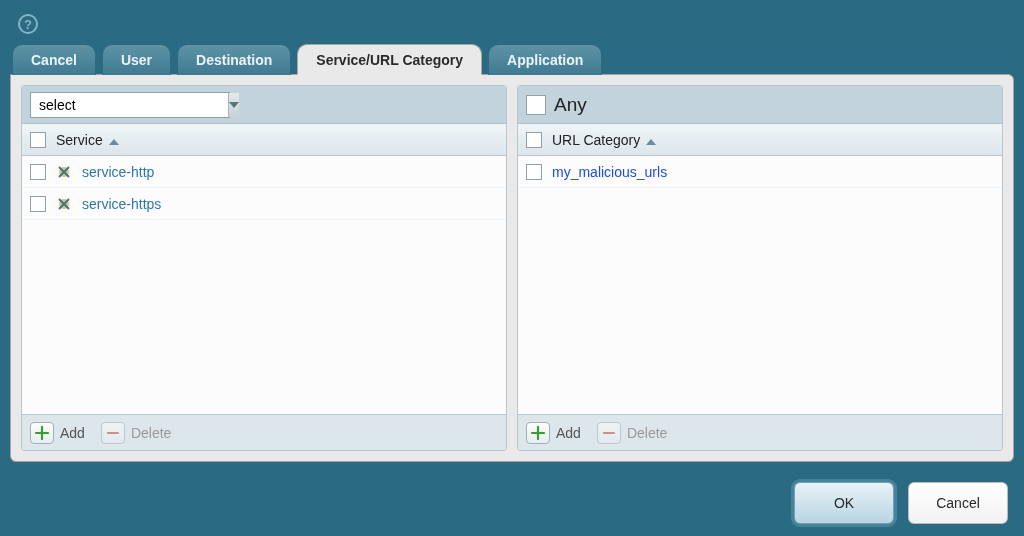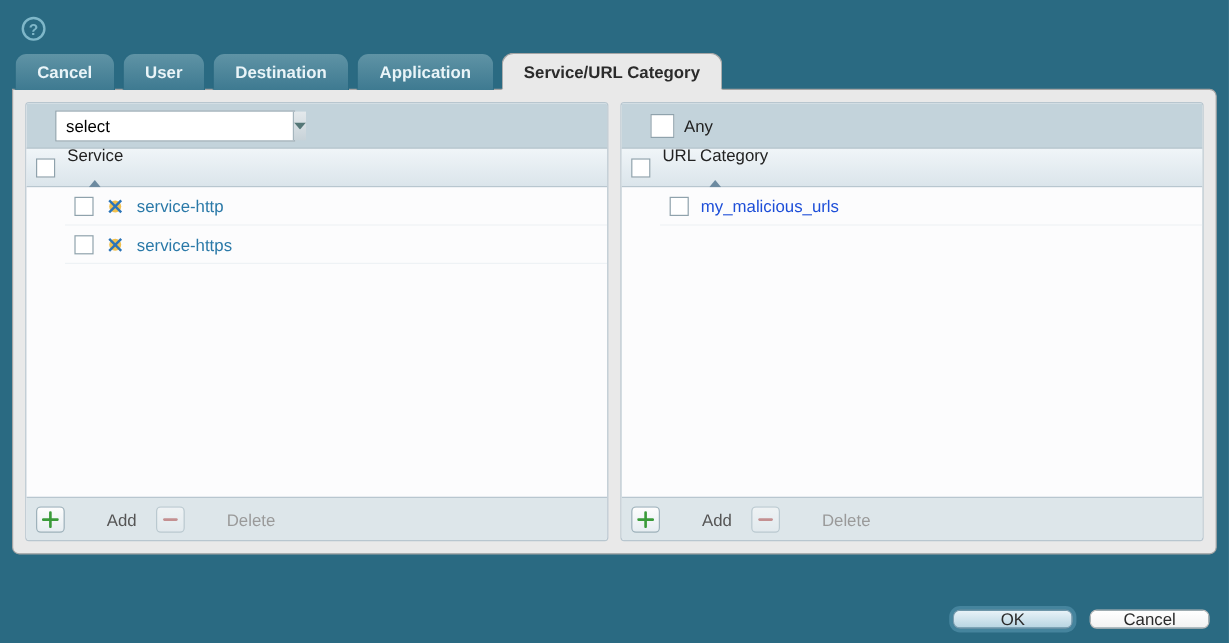--- a/index.html
+++ b/index.html
@@ -80,21 +80,21 @@
     background: #fcfcfd;
     border: 1px solid #b8c6cf;
     border-radius: 3px;
     display: flex;
     flex-direction: column;
     overflow: hidden;
   }
   .panel-toprow {
     display: flex;
     align-items: center;
-    padding: 6px 24px;
+    padding: 6px 8px;
     gap: 8px;
     background: #c3d3db;
     border-bottom: 1px solid #b0c0c8;
     height: 38px;
   }
   .select-box {
     display: flex;
     align-items: center;
     height: 26px;
     border: 1px solid #8fa2ac;
@@ -118,44 +118,42 @@
     cursor: pointer;
   }
   .dd-btn svg { width: 10px; height: 6px; }
   .check-large {
     width: 20px; height: 20px;
     border: 1px solid #8fa2ac;
     background: #fff;
     cursor: pointer;
   }
   .any-label {
-    font-size: 14px;
+    font-size: 19px;
     font-weight: normal;
   }
   .col-header {
     display: flex;
     align-items: center;
     gap: 10px;
     padding: 6px 8px;
     background: linear-gradient(#f0f5f8,#dbe5eb);
     border-bottom: 1px solid #b8c6cf;
     height: 32px;
   }
   .col-header .hlabel {
     display: flex;
     align-items: center;
     gap: 6px;
     font-size: 14px;
-    flex-direction: column;
   }
   .sort-icon svg { width: 10px; height: 6px; }
   .rows {
     flex: 1;
     overflow: auto;
-    margin-left: 32px;
   }
   .row {
     display: flex;
     align-items: center;
     gap: 10px;
     padding: 6px 8px;
     border-bottom: 1px solid #eef2f5;
     height: 32px;
   }
   .row .check-small {
@@ -202,33 +200,32 @@
     border-radius: 4px;
     background: linear-gradient(#fdfdfd,#e6edf1);
     cursor: pointer;
   }
   .icon-btn.disabled { opacity: 0.55; cursor: default; }
   .icon-btn svg { width: 14px; height: 14px; }
   .btn-label {
     font-size: 14px;
     color: #555;
     margin-right: 10px;
-    margin-left: 29px;
   }
   .btn-label.disabled { color: #9a9a9a; }
   .dialog-footer {
     position: absolute;
     right: 16px;
     bottom: 12px;
     display: flex;
     gap: 14px;
   }
   .dlg-btn {
     min-width: 100px;
-    height: 16px;
+    height: 42px;
     border-radius: 6px;
     font-size: 14px;
     font-weight: normal;
     border: 1px solid #7a9db0;
     cursor: pointer;
     display: flex;
     align-items: center;
     justify-content: center;
   }
   .dlg-btn.ok {
@@ -248,22 +245,22 @@
 <div class="dialog">
 
   <div class="titlebar">
     <span class="help-icon">?</span>
   </div>
 
   <div class="tabs">
     <div class="tab tab-inactive"><span>Cancel</span></div>
     <div class="tab tab-inactive"><span>User</span></div>
     <div class="tab tab-inactive"><span>Destination</span></div>
+    <div class="tab tab-active"><span>Service/URL Category</span></div>
     <div class="tab tab-inactive"><span>Application</span></div>
-    <div class="tab tab-active"><span>Service/URL Category</span></div>
   </div>
 
   <div class="panel-outer">
 
     <div class="panel">
       <div class="panel-toprow">
         <div class="select-box">
           <input type="text" value="select" style="">
           <div class="dd-btn">
             <svg viewBox="0 0 10 6">

